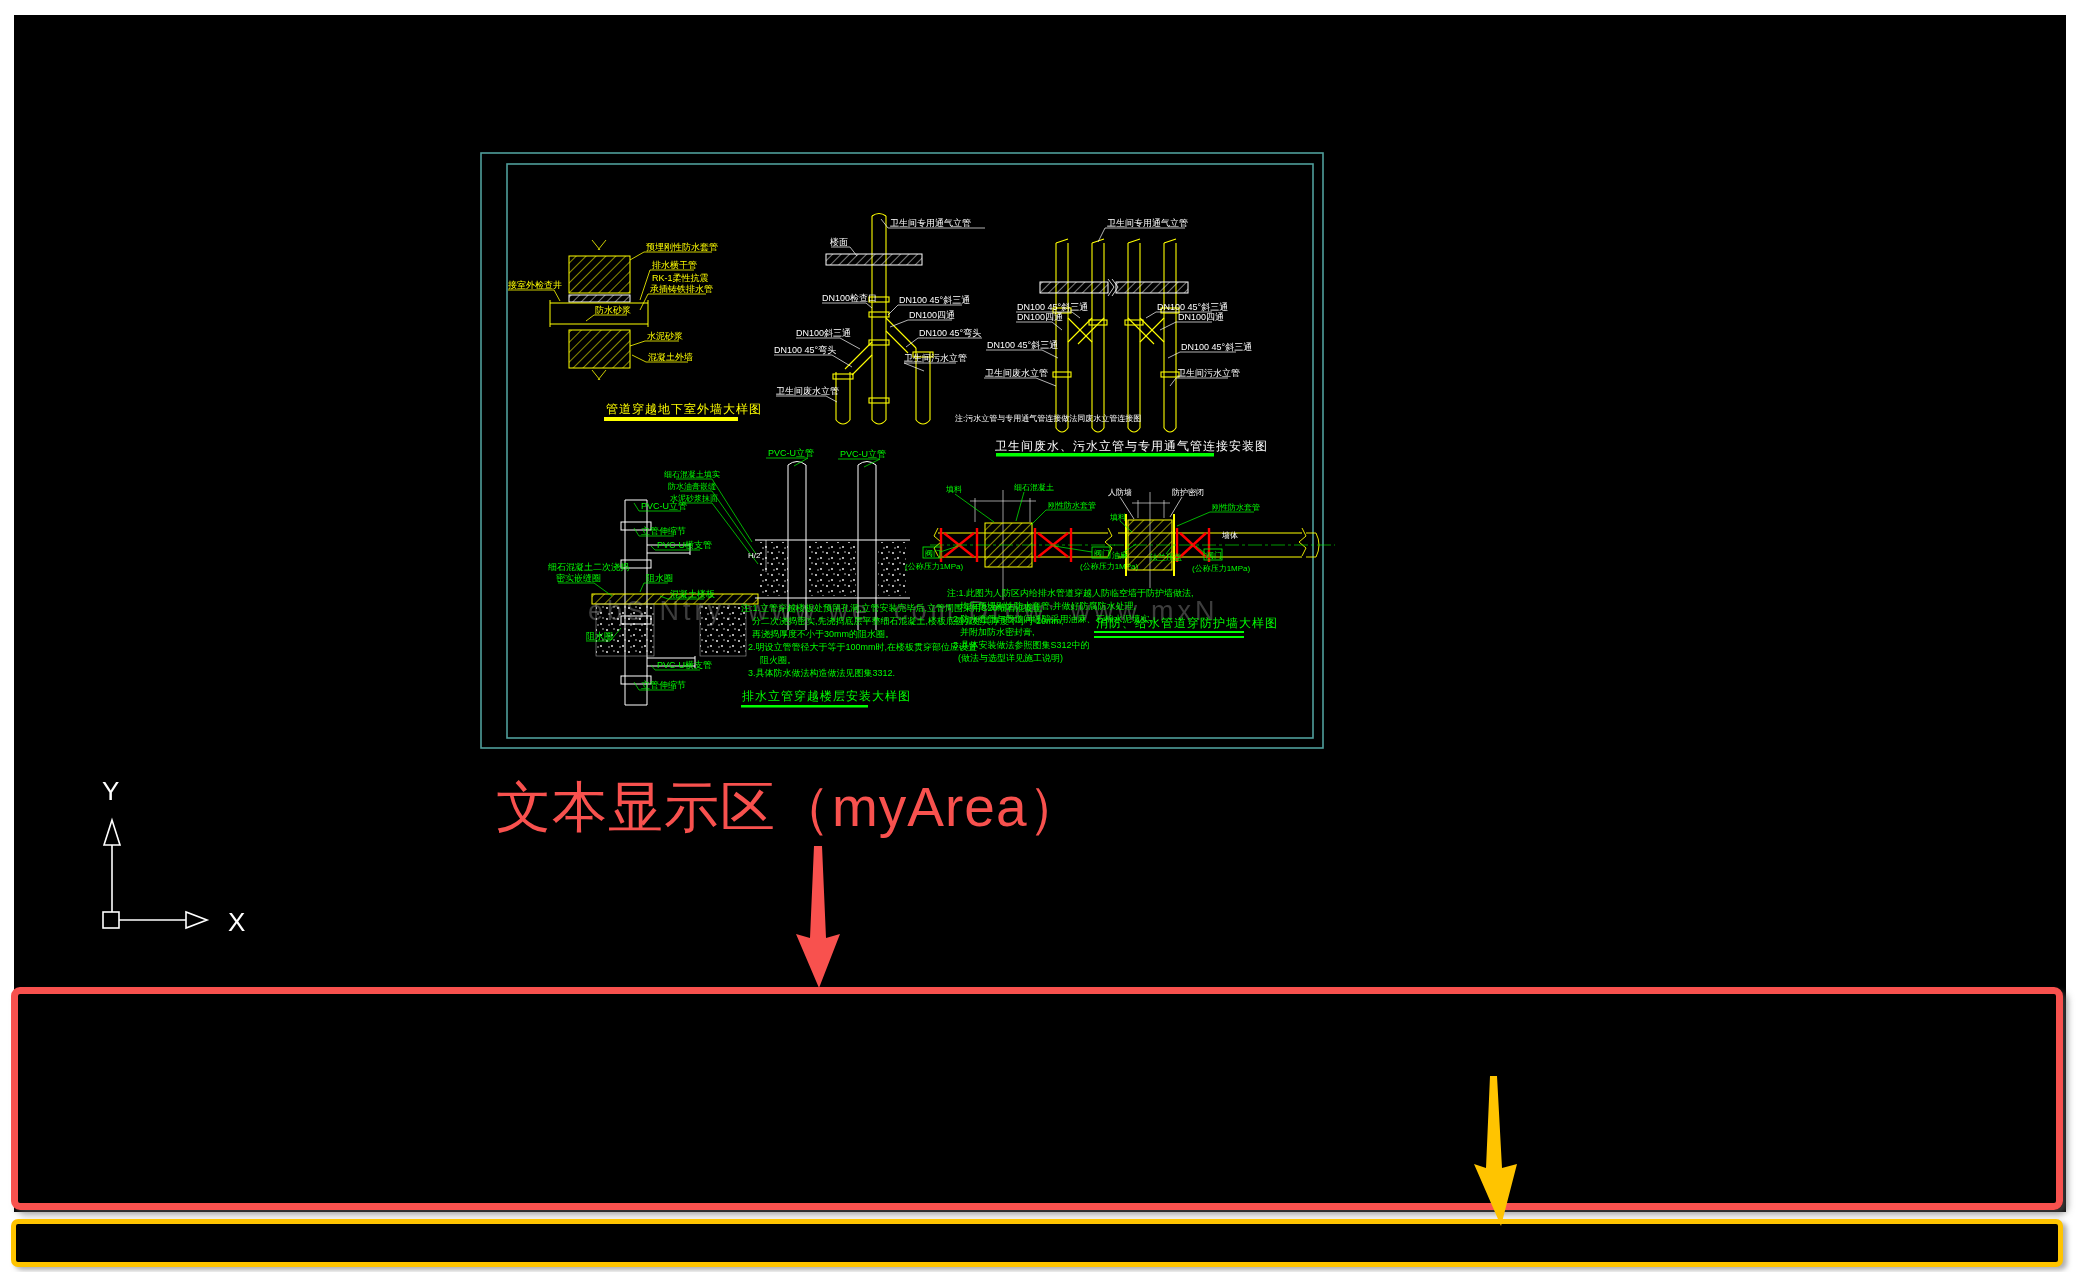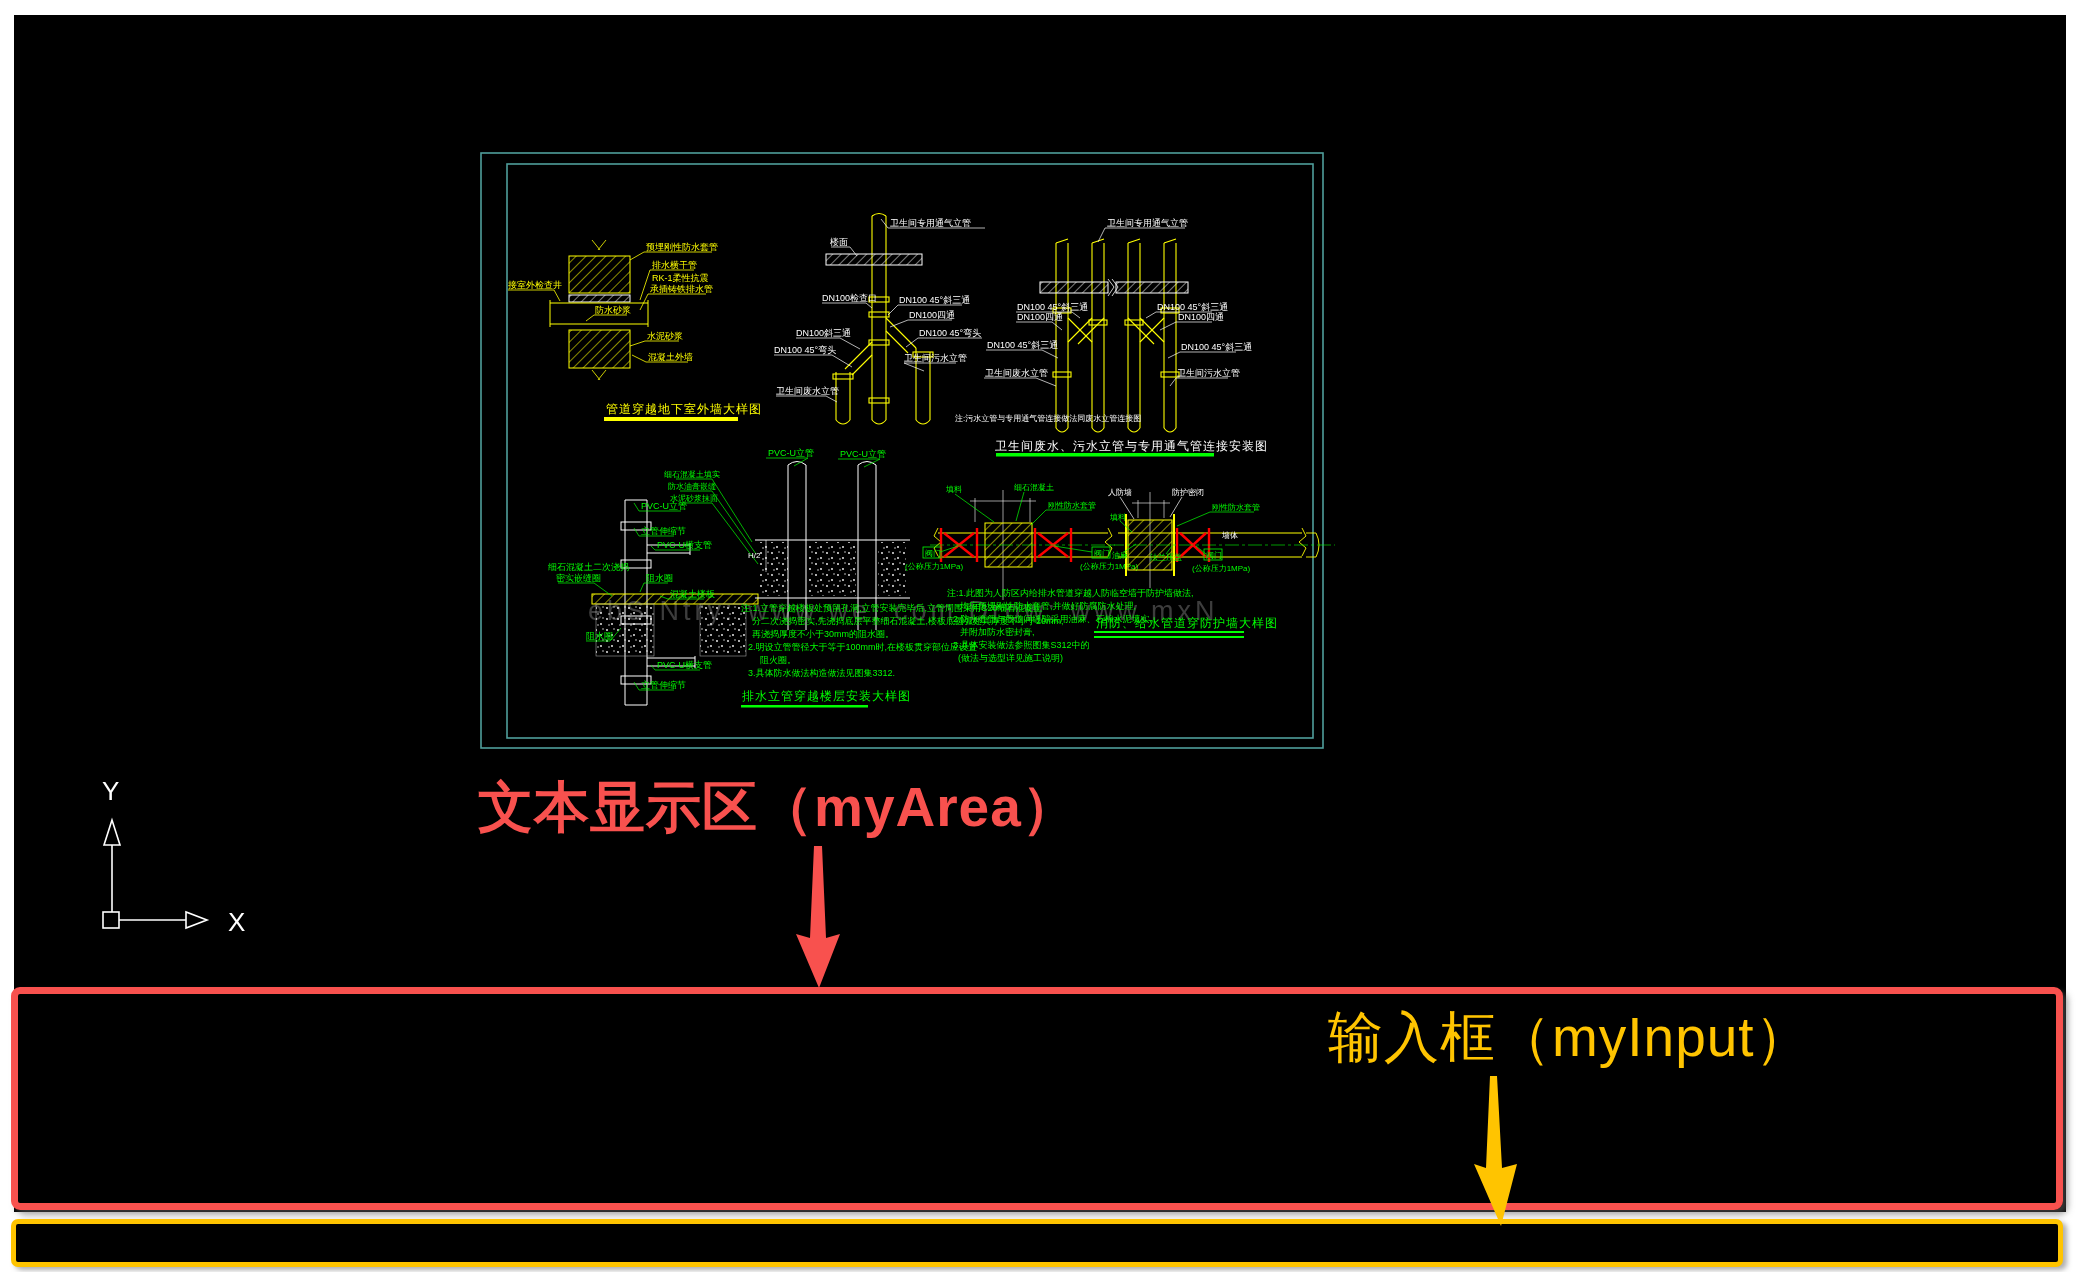--- a/index.html
+++ b/index.html
@@ -7,21 +7,21 @@
         font-family:"Liberation Sans","DejaVu Sans",sans-serif;}
   .canvas{position:absolute;left:14px;top:15px;width:2052px;height:1197px;background:#000;}
   .overlay-svg{position:absolute;left:0;top:0;pointer-events:none;}
   .my-area-box{position:absolute;left:11px;top:987px;width:2052px;height:223px;box-sizing:border-box;
         border:7px solid #f8514e;border-radius:9px;background:transparent;
         box-shadow:5px 5px 6px rgba(96,96,96,.55);}
   .my-input-box{position:absolute;left:11px;top:1219px;width:2052px;height:48px;box-sizing:border-box;
         border:5px solid #ffc400;border-radius:7px;background:#000;
         box-shadow:4px 3px 5px rgba(96,96,96,.5);}
   .annot{position:absolute;font-size:55px;line-height:62px;letter-spacing:1px;white-space:nowrap;}
-  .annot-red{left:478px;top:776px;color:#f8514e;font-weight:bold;}
+  .annot-red{left:496px;top:776px;color:#f8514e;}
   .annot-yellow{left:1328px;top:1006px;color:#ffc400;}
   svg text{font-family:"Liberation Sans","DejaVu Sans",sans-serif;}
   .cad-s{font-size:9px;}
   .cad-t{font-size:12px;letter-spacing:1px;}
   .cad-n{font-size:9px;}
 </style>
 </head>
 <body>
 
 <div class="page">
@@ -422,15 +422,14 @@
       <text x="228" y="931" font-size="26" fill="#ffffff" stroke="none">X</text>
     </g>
 
     <g stroke="none">
       <polygon fill="#f8514e" points="814,846 822,846 826,938 840,934 819,988 796,934 810,938"></polygon>
       <polygon fill="#ffc400" points="1490,1076 1497,1076 1502,1168 1517,1164 1501,1226 1474,1164 1486,1168"></polygon>
     </g>
   </svg>
 
   <div class="annot annot-red">文本显示区（myArea）</div>
-  <div class="annot annot-yellow">输入框（myInput）</div>
 
 </div>
 
 </body></html>

